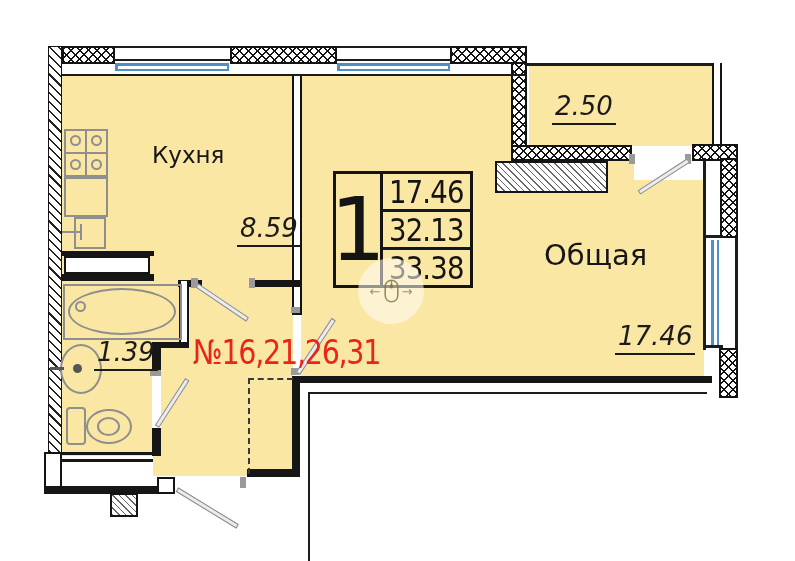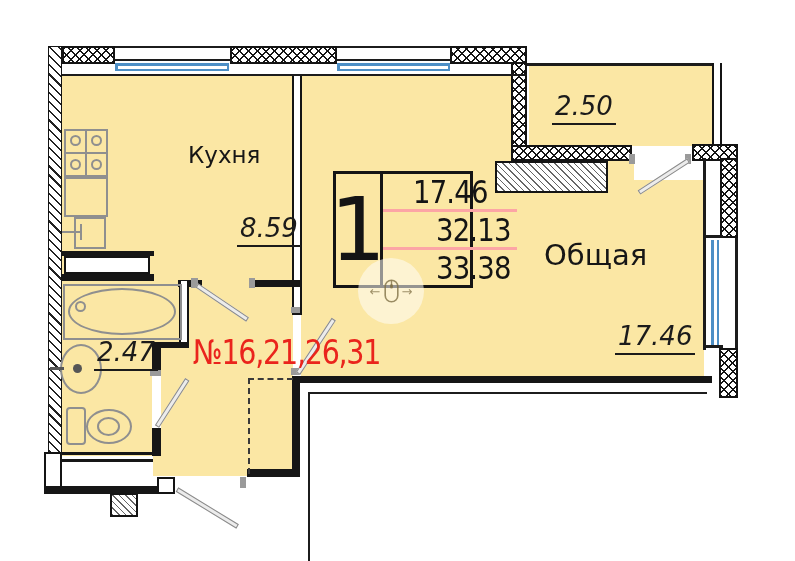--- a/index.html
+++ b/index.html
@@ -29,21 +29,21 @@
   .fxr{border-radius:50%;}
   .dim{position:absolute;font-style:italic;font-size:26px;color:#1b1b1b;line-height:1.05;
        border-bottom:2.5px solid #1b1b1b;padding:0 3px 3px 3px;white-space:nowrap;}
   .rlabel{position:absolute;color:#161616;white-space:nowrap;}
   .dash-l{border-left:2px dashed #3a3a3a;border-top:2px dashed #3a3a3a;}
   #stamp{display:flex;border:3px solid #141414;}
   #stamp .s-left{width:44px;border-right:3px solid #141414;display:flex;align-items:center;justify-content:center;}
   #stamp .s-left span{font-size:88px;line-height:1;color:#141414;}
   #stamp .s-col{flex:1;display:flex;flex-direction:column;}
   #stamp .s-row{flex:1;display:flex;align-items:center;justify-content:center;}
-  #stamp .s-row + .s-row{border-top:3px solid #fca5a5;padding-left:47px;}
+  #stamp .s-row + .s-row{border-top:3px solid #0f172a;}
   #stamp .s-row span{font-size:32px;line-height:1;color:#141414;letter-spacing:-1px;
                      transform:scaleX(0.86);white-space:nowrap;}
   #watermark{position:absolute;left:358px;top:258px;width:66px;height:66px;border-radius:50%;
              background:rgba(255,254,248,0.55);display:flex;align-items:center;justify-content:center;
              gap:3px;color:rgba(128,112,70,0.75);font-size:13px;z-index:9;}
   .red{position:absolute;color:#ea241c;font-size:34px;line-height:1;letter-spacing:-1.5px;
        transform:scaleX(0.84);transform-origin:0 0;white-space:nowrap;}
 </style>
 </head>
 <body>
@@ -157,29 +157,29 @@
   <div class="fx" style="left:63px;top:284px;width:119px;height:56px;border-width:2.5px;"></div>
   <div class="fx fxr" style="left:68px;top:288px;width:108px;height:47px;"></div>
   <div class="fx fxr" style="left:75px;top:301px;width:11px;height:11px;"></div>
   <div class="fx fxr" style="left:60px;top:344px;width:42px;height:50px;border-width:2.5px;"></div>
   <div class="abs" style="left:73px;top:364px;width:9px;height:9px;border-radius:50%;background:#555;"></div>
   <div class="abs" style="left:50px;top:367px;width:14px;height:2.5px;background:#555;"></div>
   <div class="fx" style="left:66px;top:407px;width:20px;height:38px;border-width:2.5px;border-radius:4px;"></div>
   <div class="fx fxr" style="left:86px;top:409px;width:46px;height:35px;border-width:2.5px;"></div>
   <div class="fx fxr" style="left:97px;top:417px;width:23px;height:19px;"></div>
 
-  <div class="rlabel" style="left:152px;top:142px;font-size:23px;margin-left:36px;">Кухня</div>
+  <div class="rlabel" style="left:152px;top:142px;font-size:23px;">Кухня</div>
   <div class="dim" style="left:237px;top:215px;">8.59</div>
 
   <div class="dim" style="left:552px;top:93px;">2.50</div>
 
   <div class="rlabel" style="left:544px;top:238px;font-size:29px;">Общая</div>
   <div class="dim" style="left:615px;top:323px;">17.46</div>
 
-  <div class="dim" style="left:94px;top:339px;">2.47</div>
+  <div class="dim" style="left:94px;top:339px;">1.39</div>
 
   <div class="red" style="left:193px;top:335px;">№16,21,26,31</div>
 
   <div id="stamp" class="abs" style="left:333px;top:171px;width:140px;height:117px;">
     <div class="s-left">
       <span>1</span>
     </div>
     <div class="s-col">
       <div class="s-row">
         <span>17.46</span>

